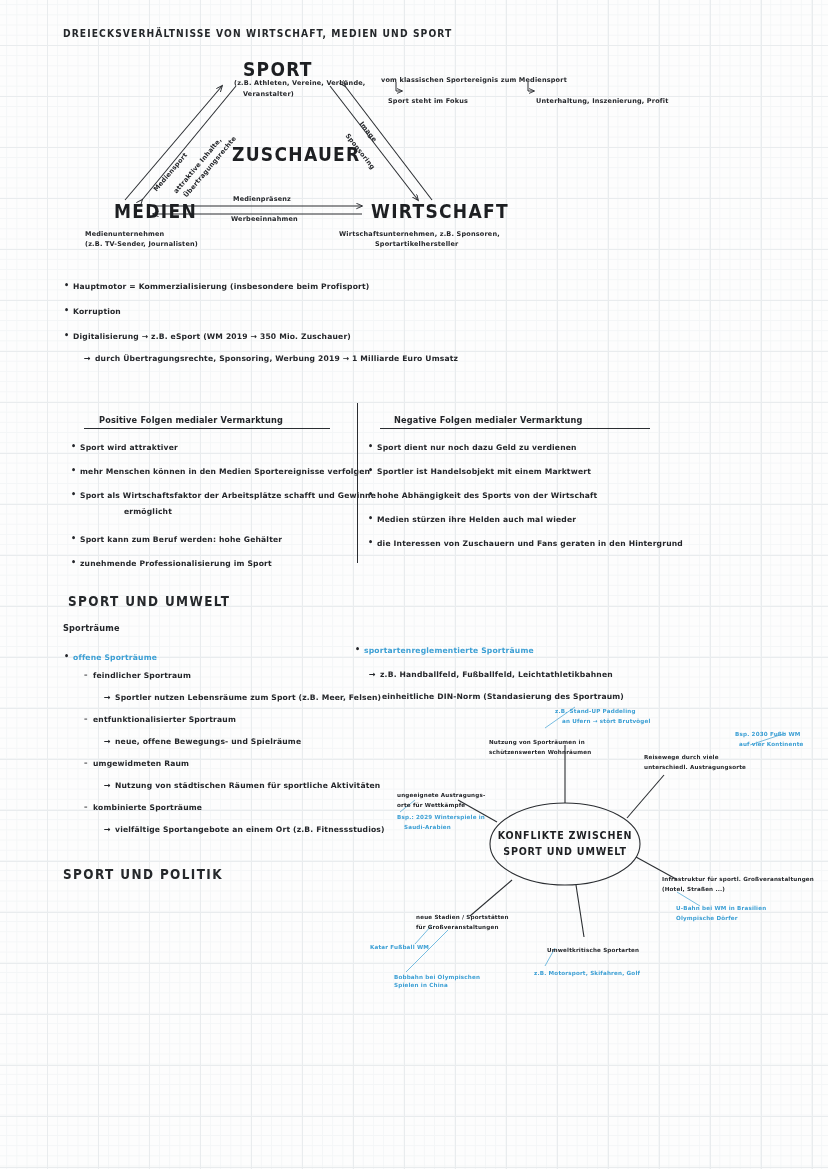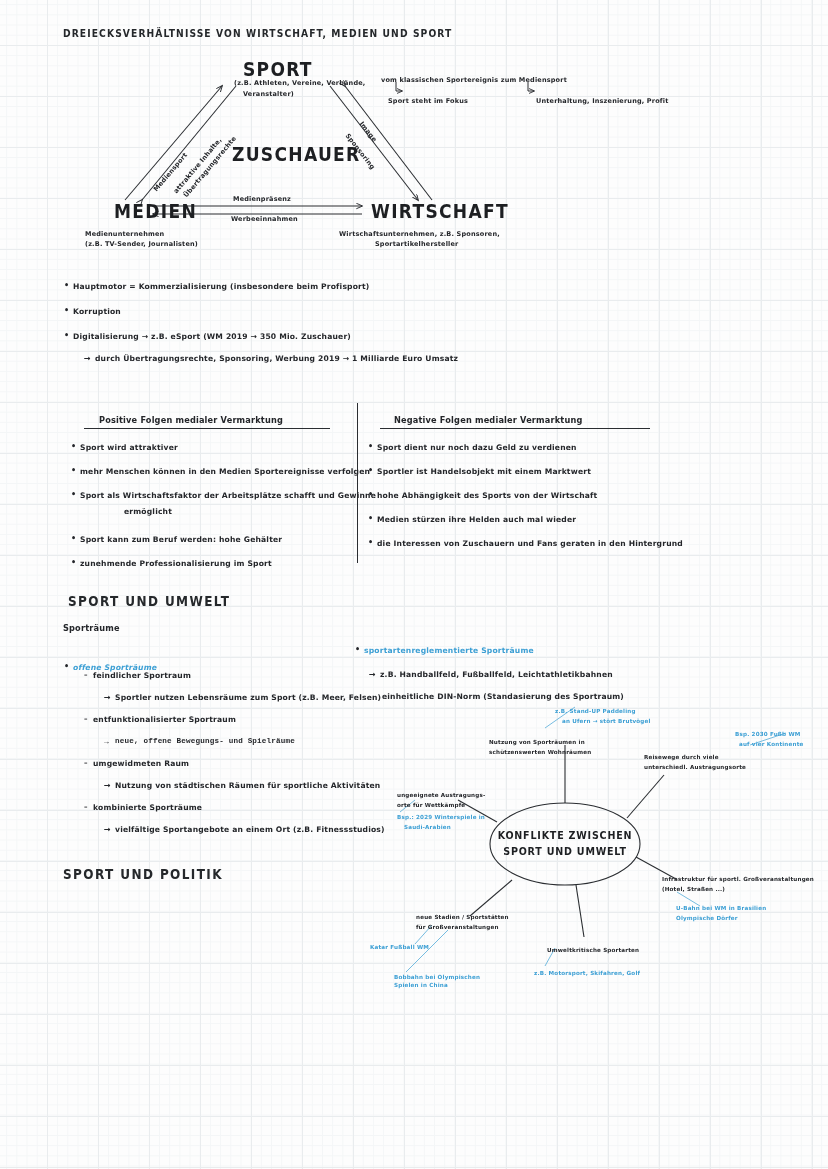--- a/index.html
+++ b/index.html
@@ -158,27 +158,27 @@
     <div class="bul hw" style="top:48px;">hohe Abhängigkeit des Sports von der Wirtschaft</div>
     <div class="bul hw" style="top:72px;">Medien stürzen ihre Helden auch mal wieder</div>
     <div class="bul hw" style="top:96px;">die Interessen von Zuschauern und Fans geraten in den Hintergrund</div>
   </div>
 
   <div class="abs hdr hdr-lg" style="left:68px;top:594px;">SPORT UND UMWELT</div>
 
   <div class="abs hw b" style="left:63px;top:623px;">Sporträume</div>
 
   <div class="abs" style="left:73px;top:645px;">
-    <div class="bul hw blue" style="top:17px;font-style:italic;">offene Sporträume</div>
+    <div class="bul hw blue" style="top:7px;">offene Sporträume</div>
 
     <div class="hw dash" style="position:absolute;left:20px;top:25px;">feindlicher Sportraum</div>
     <div class="hw arrow" style="position:absolute;left:42px;top:47px;">Sportler nutzen Lebensräume zum Sport (z.B. Meer, Felsen)</div>
 
     <div class="hw dash" style="position:absolute;left:20px;top:69px;">entfunktionalisierter Sportraum</div>
-    <div class="hw arrow" style="position:absolute;left:42px;top:91px;font-family:Liberation Mono, monospace;">neue, offene Bewegungs- und Spielräume</div>
+    <div class="hw arrow" style="position:absolute;left:42px;top:91px;">neue, offene Bewegungs- und Spielräume</div>
 
     <div class="hw dash" style="position:absolute;left:20px;top:113px;">umgewidmeten Raum</div>
     <div class="hw arrow" style="position:absolute;left:42px;top:135px;">Nutzung von städtischen Räumen für sportliche Aktivitäten</div>
 
     <div class="hw dash" style="position:absolute;left:20px;top:157px;">kombinierte Sporträume</div>
     <div class="hw arrow" style="position:absolute;left:42px;top:179px;">vielfältige Sportangebote an einem Ort (z.B. Fitnessstudios)</div>
   </div>
 
   <div class="abs" style="left:364px;top:645px;">
     <div class="bul hw blue" style="top:0px;">sportartenreglementierte Sporträume</div>

